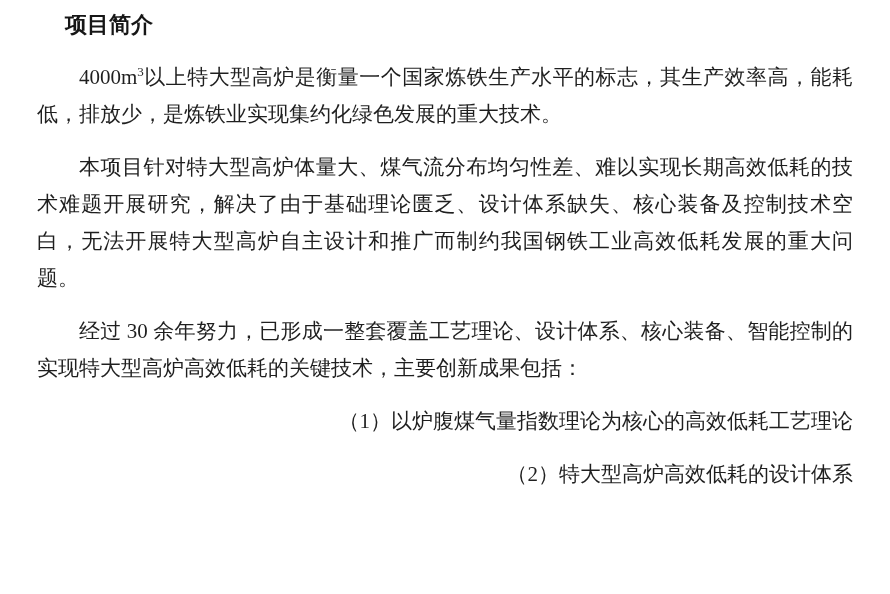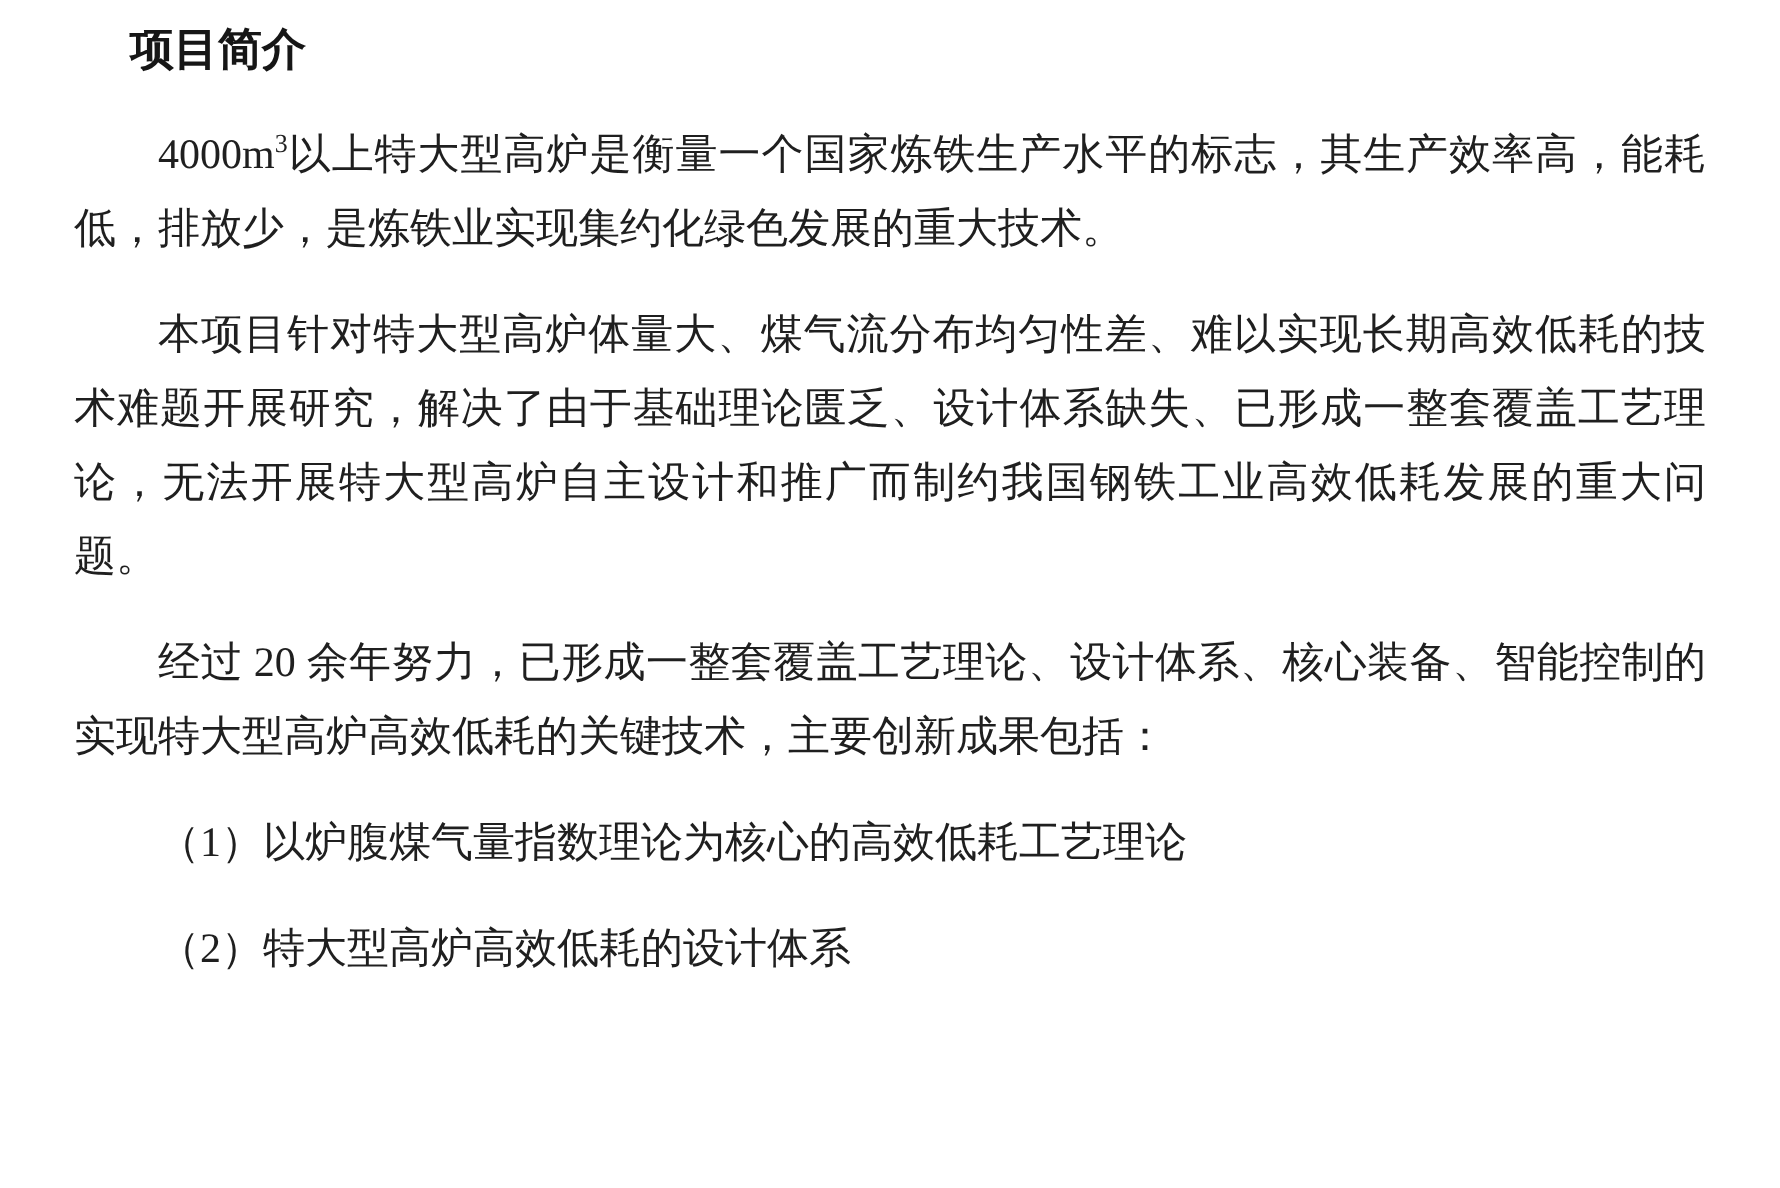--- a/index.html
+++ b/index.html
@@ -31,40 +31,40 @@
     line-height: 37px;
     color: #161616;
   }
   .doc-para {
     margin: 16px;
     text-indent: 2em;
     text-align: justify;
     text-justify: inter-ideograph;
   }
   .doc-para.heading-line {
-    text-align: left;
+    text-align: right;
   }
   sup.doc-sup {
     font-size: 13px;
     line-height: 0;
     vertical-align: super;
   }
 </style>
 </head>
 <body>
 
 <div class="doc-page">
 
   <h1 class="doc-title">项目简介</h1>
 
   <p class="doc-para"><span>4000m</span><sup class="doc-sup">3</sup><span>以上特大型高炉是衡量一个国家炼铁生产水平的标志，其生产效率高，能耗低，排放少，是炼铁业实现集约化绿色发展的重大技术。</span></p>
 
-  <p class="doc-para">本项目针对特大型高炉体量大、煤气流分布均匀性差、难以实现长期高效低耗的技术难题开展研究，解决了由于基础理论匮乏、设计体系缺失、已形成一整套覆盖工艺理论，无法开展特大型高炉自主设计和推广而制约我国钢铁工业高效低耗发展的重大问题。</p>
+  <p class="doc-para">本项目针对特大型高炉体量大、煤气流分布均匀性差、难以实现长期高效低耗的技术难题开展研究，解决了由于基础理论匮乏、设计体系缺失、核心装备及控制技术空白，无法开展特大型高炉自主设计和推广而制约我国钢铁工业高效低耗发展的重大问题。</p>
 
 
-  <p class="doc-para">经过 20 余年努力，已形成一整套覆盖工艺理论、设计体系、核心装备、智能控制的实现特大型高炉高效低耗的关键技术，主要创新成果包括：</p>
+  <p class="doc-para">经过 30 余年努力，已形成一整套覆盖工艺理论、设计体系、核心装备、智能控制的实现特大型高炉高效低耗的关键技术，主要创新成果包括：</p>
 
   <p class="doc-para heading-line">（1）以炉腹煤气量指数理论为核心的高效低耗工艺理论</p>
 
 
   <p class="doc-para heading-line">（2）特大型高炉高效低耗的设计体系</p>
 
 </div>
 
 </body></html>

